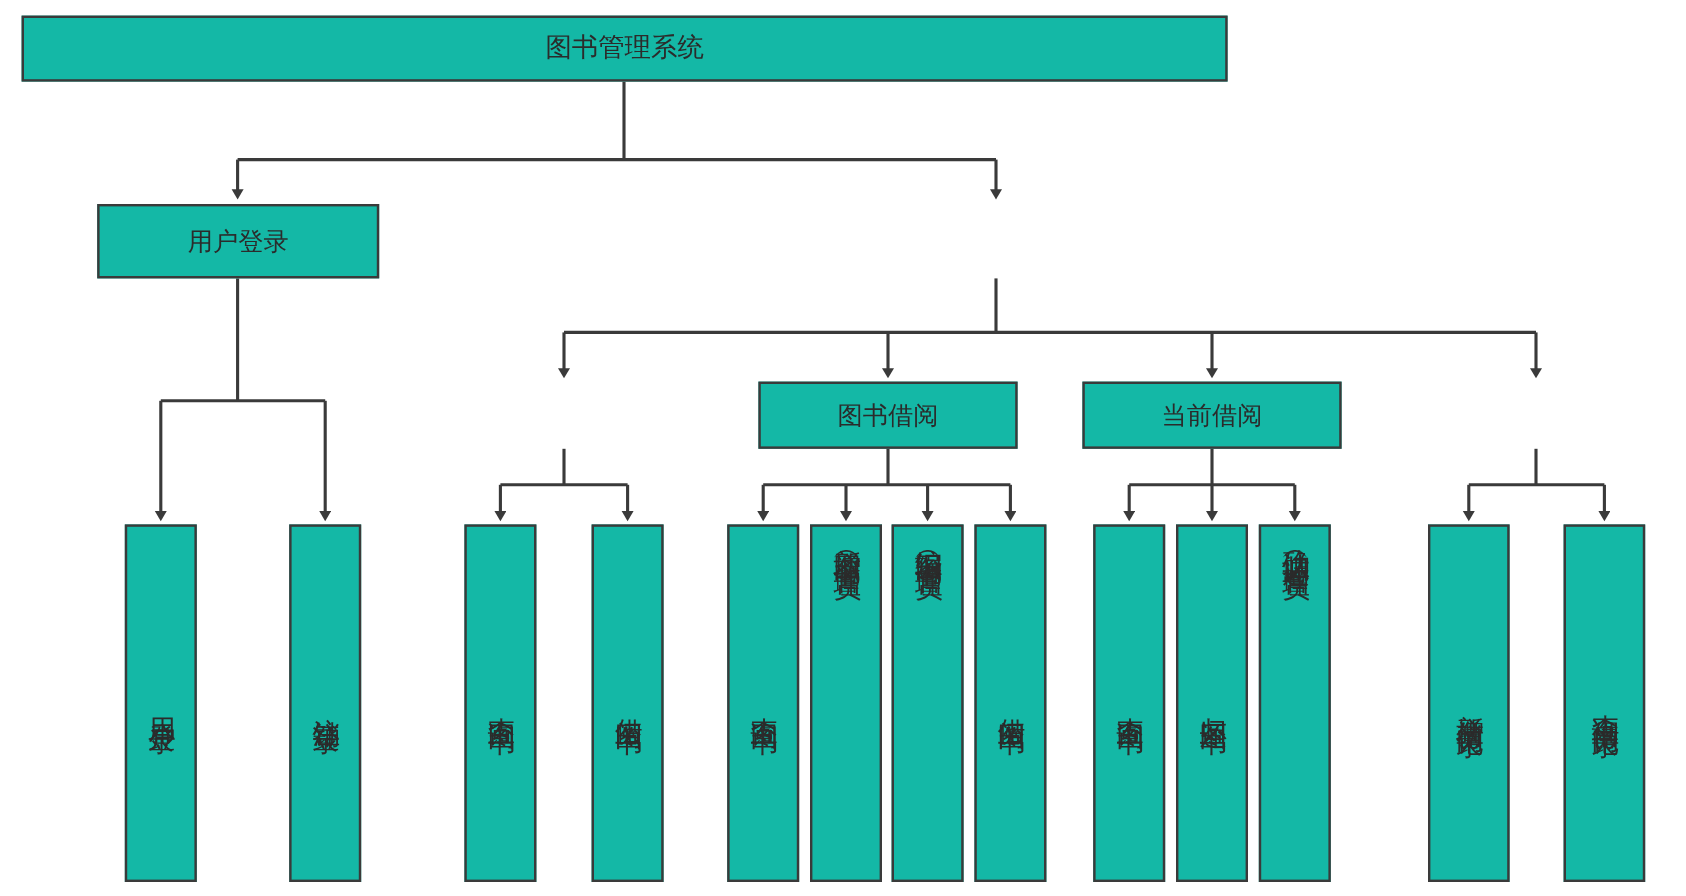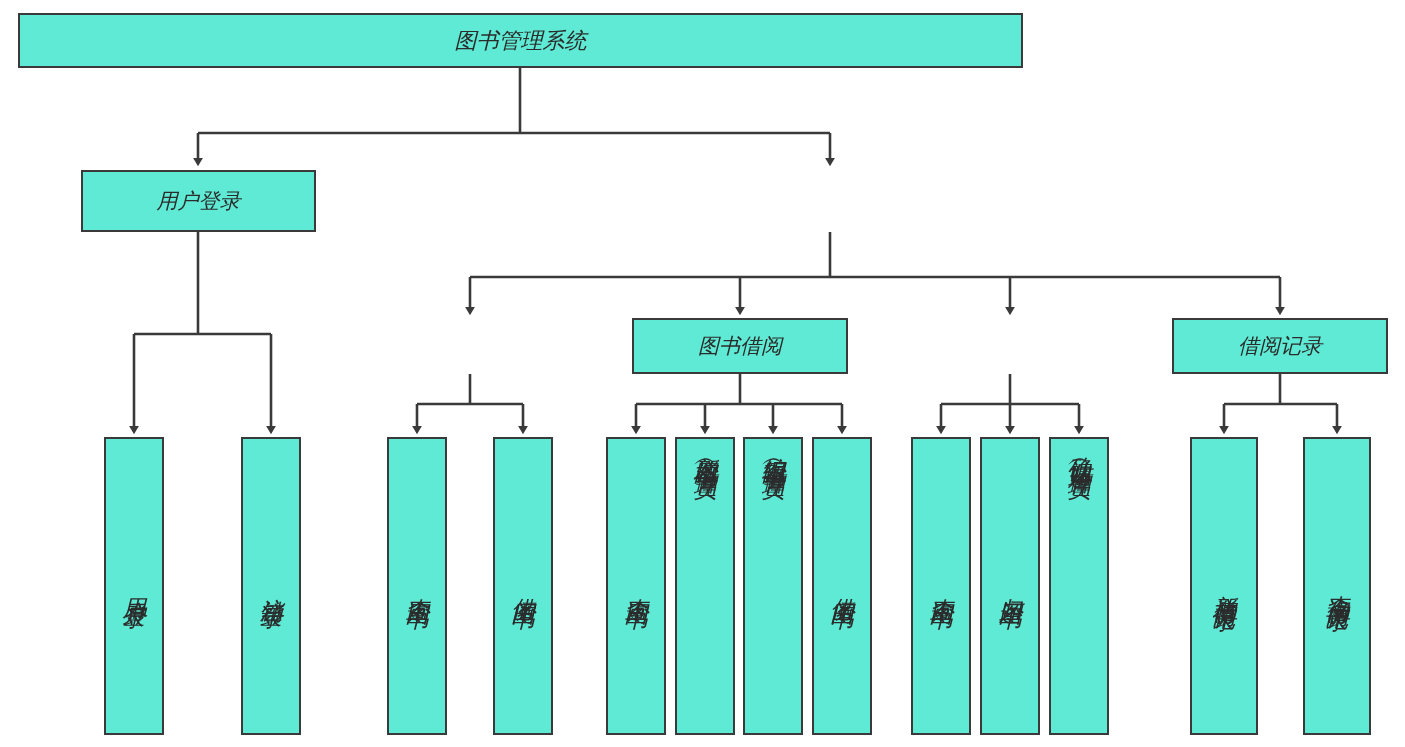--- a/index.html
+++ b/index.html
@@ -22,26 +22,25 @@
     left: 0;
     top: 0;
     width: 1405px;
     height: 747px;
     pointer-events: none;
   }
   .node {
     position: absolute;
     box-sizing: border-box;
     border: 2.5px solid #3a3a3a;
-    background: #5eead4;
+    background: #14b8a6;
     display: flex;
     align-items: center;
     justify-content: center;
     color: #2b2b2b;
-    font-style: italic;
   }
   .node .label {
     display: block;
     text-align: center;
     line-height: 1.18;
     color: #2b2b2b;
   }
   
   .node.h .label {
     font-size: 21px;
@@ -138,22 +137,22 @@
     <span class="label">图书管理系统</span>
   </div>
 
   <div class="node h" style="left:81px; top:170px; width:235px; height:62px;">
     <span class="label">用户登录</span>
   </div>
 
   <div class="node h" style="left:632px; top:318px; width:216px; height:56px;">
     <span class="label">图书借阅</span>
   </div>
-  <div class="node h" style="left:1172px; top:318px; width:216px; height:56px;">
-    <span class="label">借阅记录</span>
+  <div class="node h" style="left:902px; top:318px; width:216px; height:56px;">
+    <span class="label">当前借阅</span>
   </div>
 
   <div class="node v mid" style="left:104px; top:437px; width:60px; height:298px;">
     <span class="label">用户登录</span>
   </div>
   <div class="node v mid" style="left:241px; top:437px; width:60px; height:298px;">
     <span class="label">注销登录</span>
   </div>
 
   <div class="node v mid" style="left:387px; top:437px; width:60px; height:298px;">

